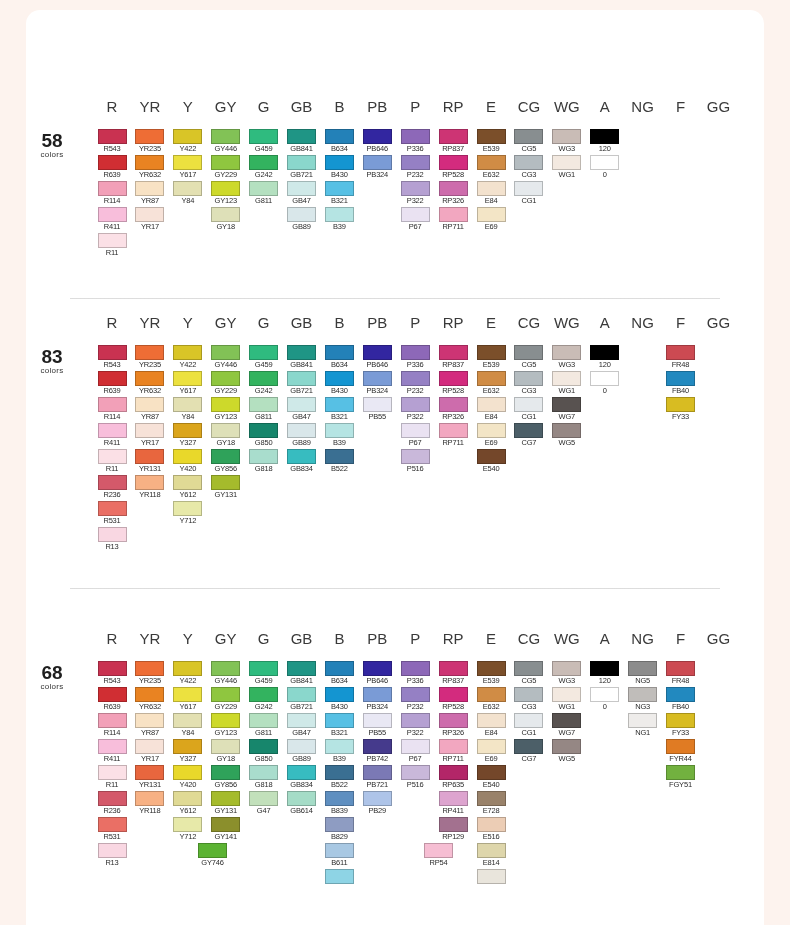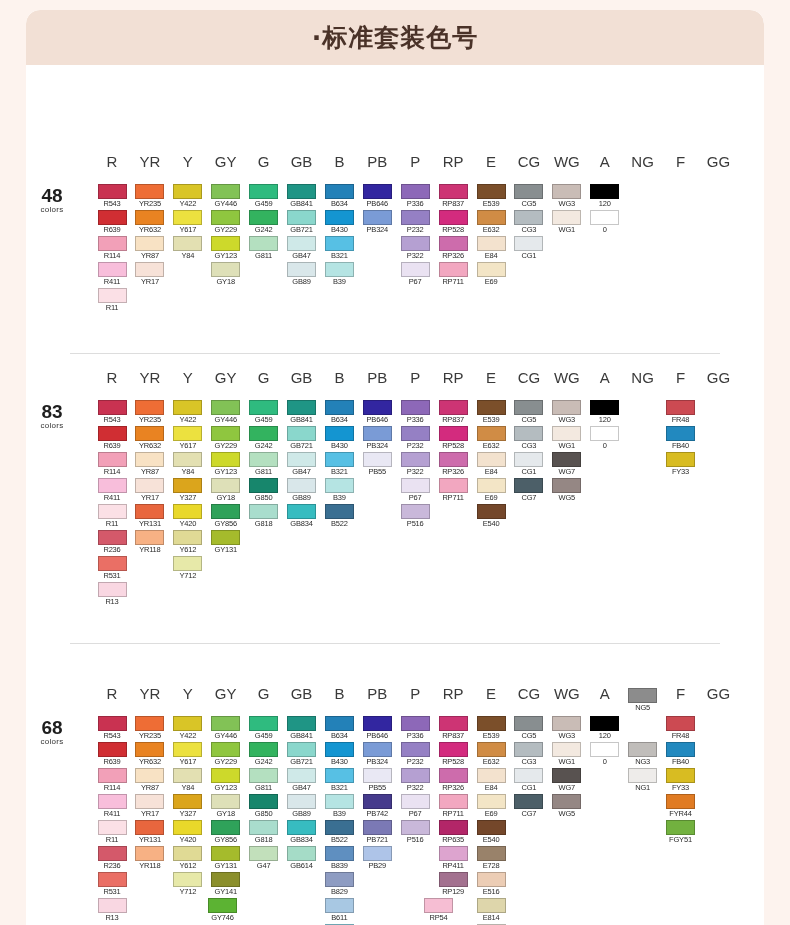--- a/index.html
+++ b/index.html
@@ -71,23 +71,20 @@
     background: repeating-linear-gradient(to right,#d9d9d9 0 5px, #d9d9d9 5px 6px);
     opacity: .9;
   }
 </style>
 </head>
 <body>
 
 <div class="page">
   <div class="card">
 
-    <div class="header-band">
-      <div class="header-title">·标准套装色号</div>
-    </div>
 
     <div class="sections" id="sections-root">
         <div class="section">
           <div class="col-headers">
             <div class="col-head" style="left: 86px; top: 88px;">R</div>
             <div class="col-head" style="left: 123.9px; top: 88px;">YR</div>
             <div class="col-head" style="left: 161.8px; top: 88px;">Y</div>
             <div class="col-head" style="left: 199.7px; top: 88px;">GY</div>
             <div class="col-head" style="left: 237.6px; top: 88px;">G</div>
             <div class="col-head" style="left: 275.5px; top: 88px;">GB</div>
@@ -97,21 +94,21 @@
             <div class="col-head" style="left: 427.1px; top: 88px;">RP</div>
             <div class="col-head" style="left: 465px; top: 88px;">E</div>
             <div class="col-head" style="left: 502.9px; top: 88px;">CG</div>
             <div class="col-head" style="left: 540.8px; top: 88px;">WG</div>
             <div class="col-head" style="left: 578.7px; top: 88px;">A</div>
             <div class="col-head" style="left: 616.6px; top: 88px;">NG</div>
             <div class="col-head" style="left: 654.5px; top: 88px;">F</div>
             <div class="col-head" style="left: 692.4px; top: 88px;">GG</div>
           </div>
           <div class="count-label" style="top: 121px;">
-            <div class="count-num">48</div>
+            <div class="count-num">58</div>
             <div class="count-word">colors</div>
           </div>
           <div class="cell" style="left: 71.5px; top: 119px;">
             <div class="sw" style="background: rgb(201, 50, 81);"></div>
             <div class="code">R543</div>
           </div>
           <div class="cell" style="left: 71.5px; top: 145px;">
             <div class="sw" style="background: rgb(208, 46, 51);"></div>
             <div class="code">R639</div>
           </div>
@@ -742,21 +739,21 @@
             <div class="code">GY856</div>
           </div>
           <div class="cell" style="left: 185.2px; top: 729px;">
             <div class="sw" style="background: rgb(165, 187, 44);"></div>
             <div class="code">GY131</div>
           </div>
           <div class="cell" style="left: 185.2px; top: 755px;">
             <div class="sw" style="background: rgb(139, 143, 44);"></div>
             <div class="code">GY141</div>
           </div>
-          <div class="cell" style="left: 182px; top: 781px;">
+          <div class="cell" style="left: 172px; top: 781px;">
             <div class="sw" style="background: rgb(92, 179, 51);"></div>
             <div class="code">GY746</div>
           </div>
           <div class="cell" style="left: 223.1px; top: 599px;">
             <div class="sw" style="background: rgb(47, 187, 127);"></div>
             <div class="code">G459</div>
           </div>
           <div class="cell" style="left: 223.1px; top: 625px;">
             <div class="sw" style="background: rgb(51, 179, 95);"></div>
             <div class="code">G242</div>
@@ -980,21 +977,21 @@
             <div class="code">WG5</div>
           </div>
           <div class="cell" style="left: 564.2px; top: 599px;">
             <div class="sw" style="background: rgb(0, 0, 0);"></div>
             <div class="code">120</div>
           </div>
           <div class="cell" style="left: 564.2px; top: 625px;">
             <div class="sw" style="background: rgb(255, 255, 255);"></div>
             <div class="code">0</div>
           </div>
-          <div class="cell" style="left: 602.1px; top: 571px;">
+          <div class="cell" style="left: 602.1px; top: 599px;">
             <div class="sw" style="background: rgb(140, 140, 140);"></div>
             <div class="code">NG5</div>
           </div>
           <div class="cell" style="left: 602.1px; top: 625px;">
             <div class="sw" style="background: rgb(192, 189, 186);"></div>
             <div class="code">NG3</div>
           </div>
           <div class="cell" style="left: 602.1px; top: 651px;">
             <div class="sw" style="background: rgb(238, 236, 234);"></div>
             <div class="code">NG1</div>

